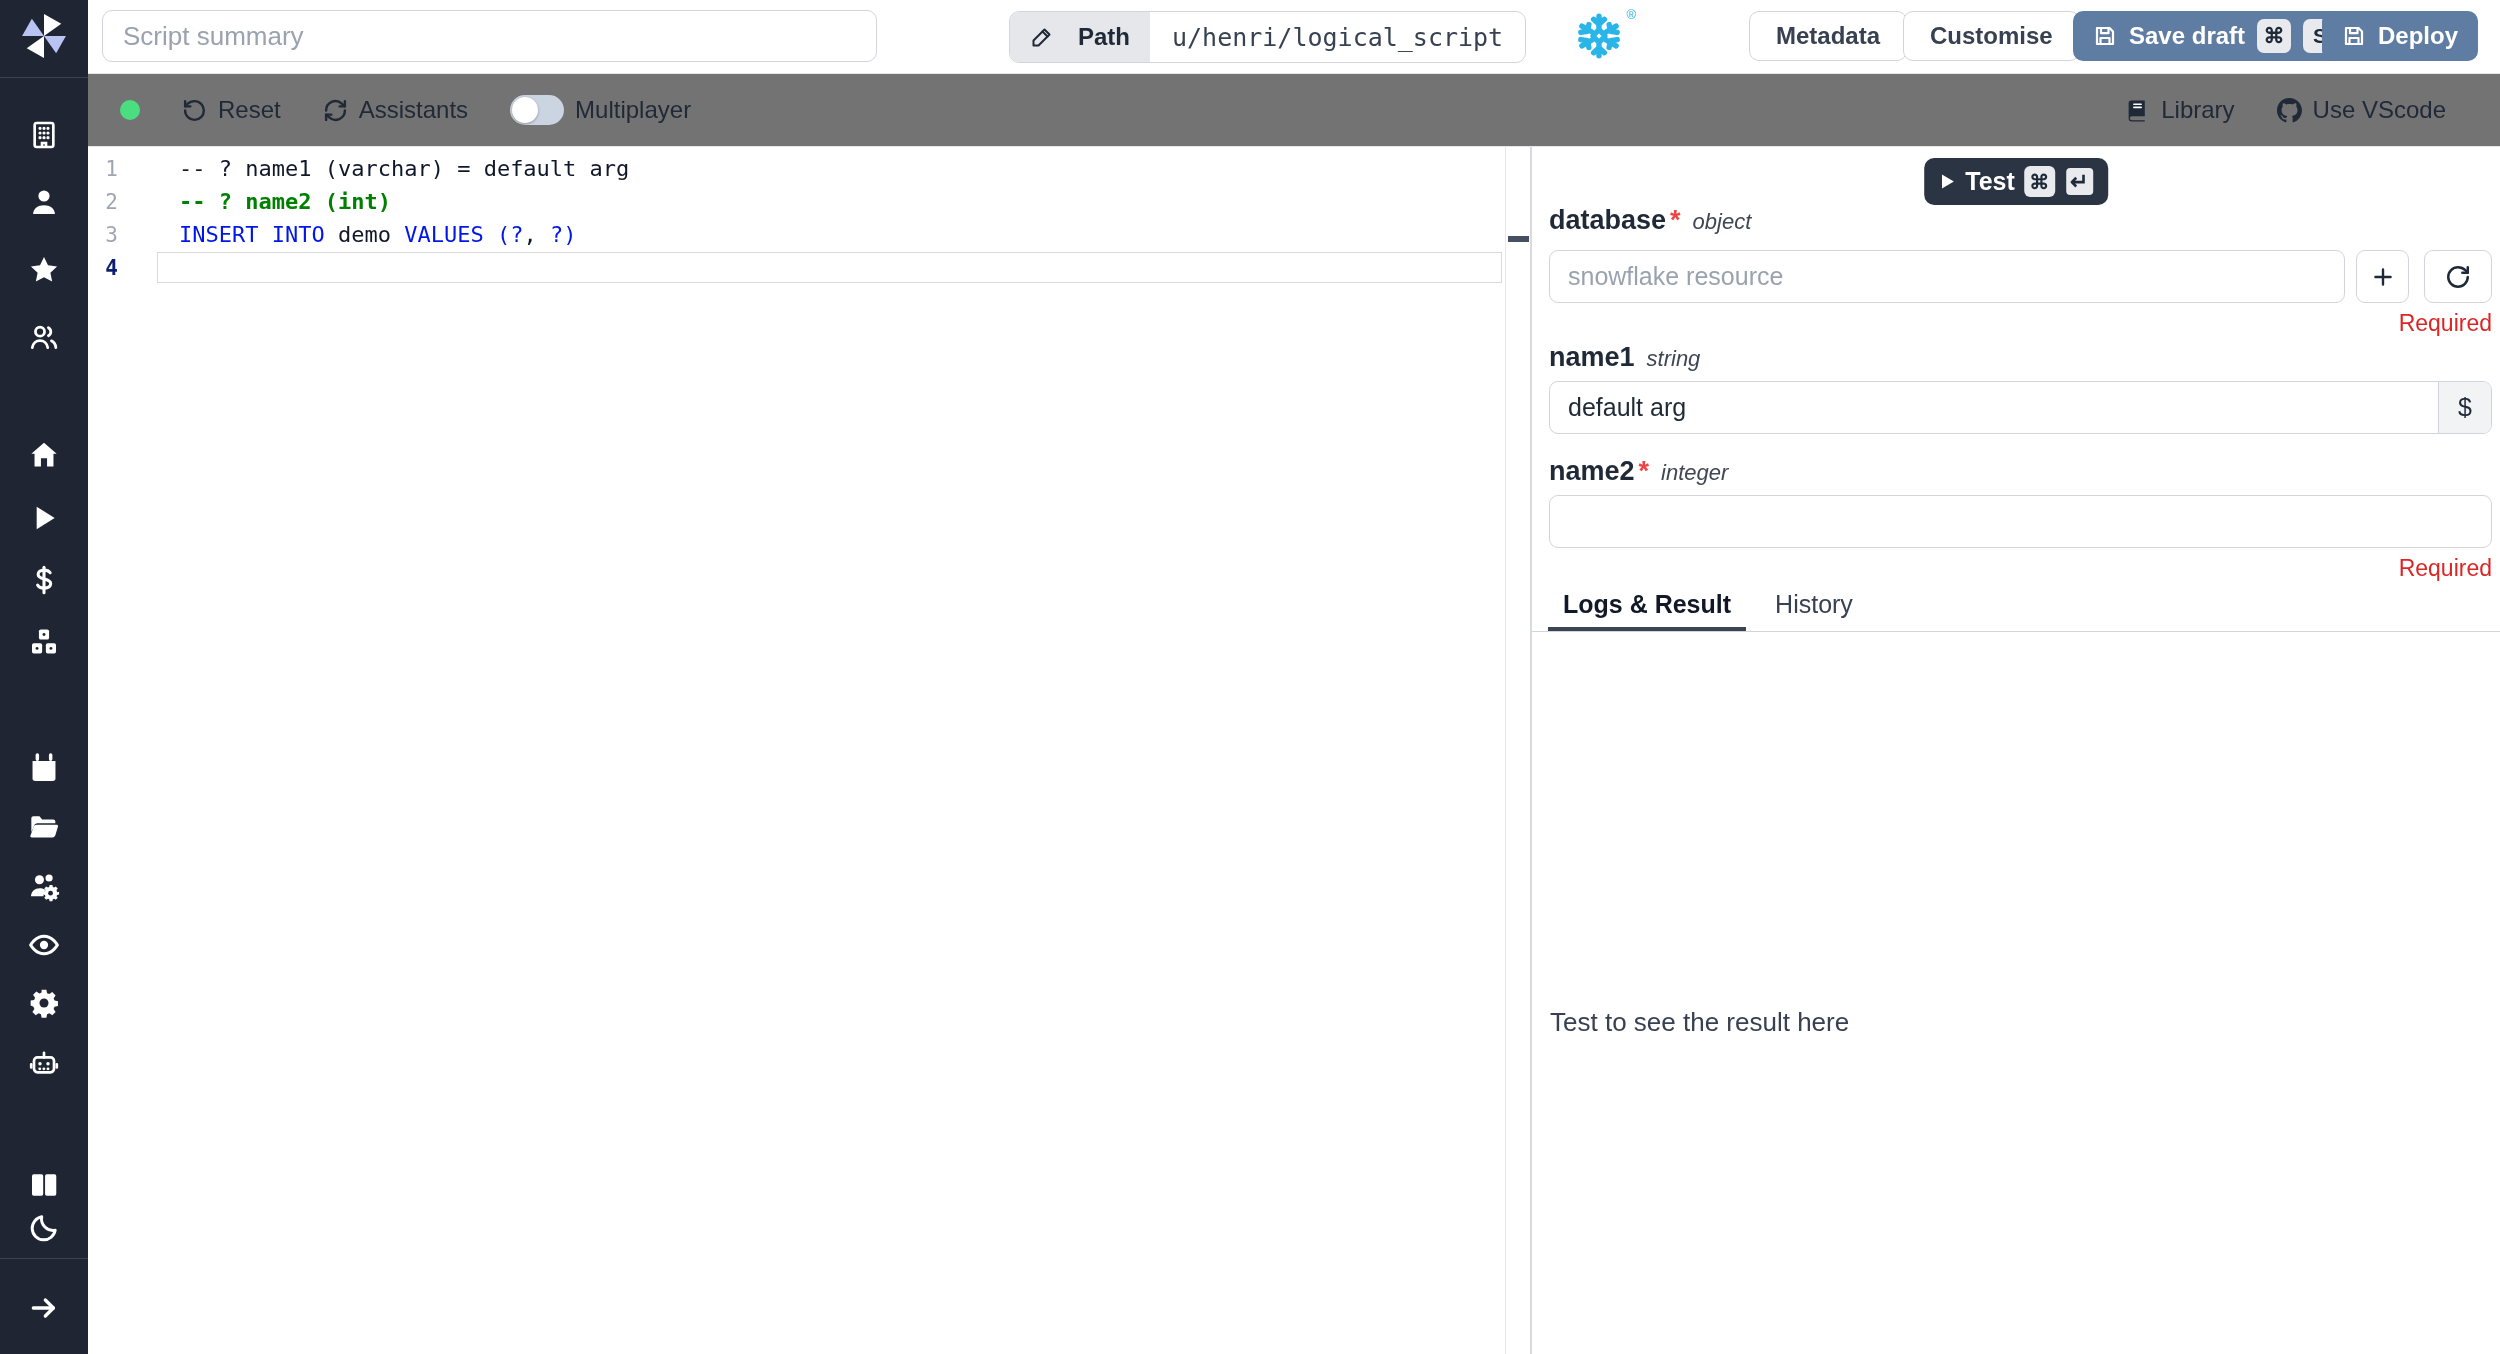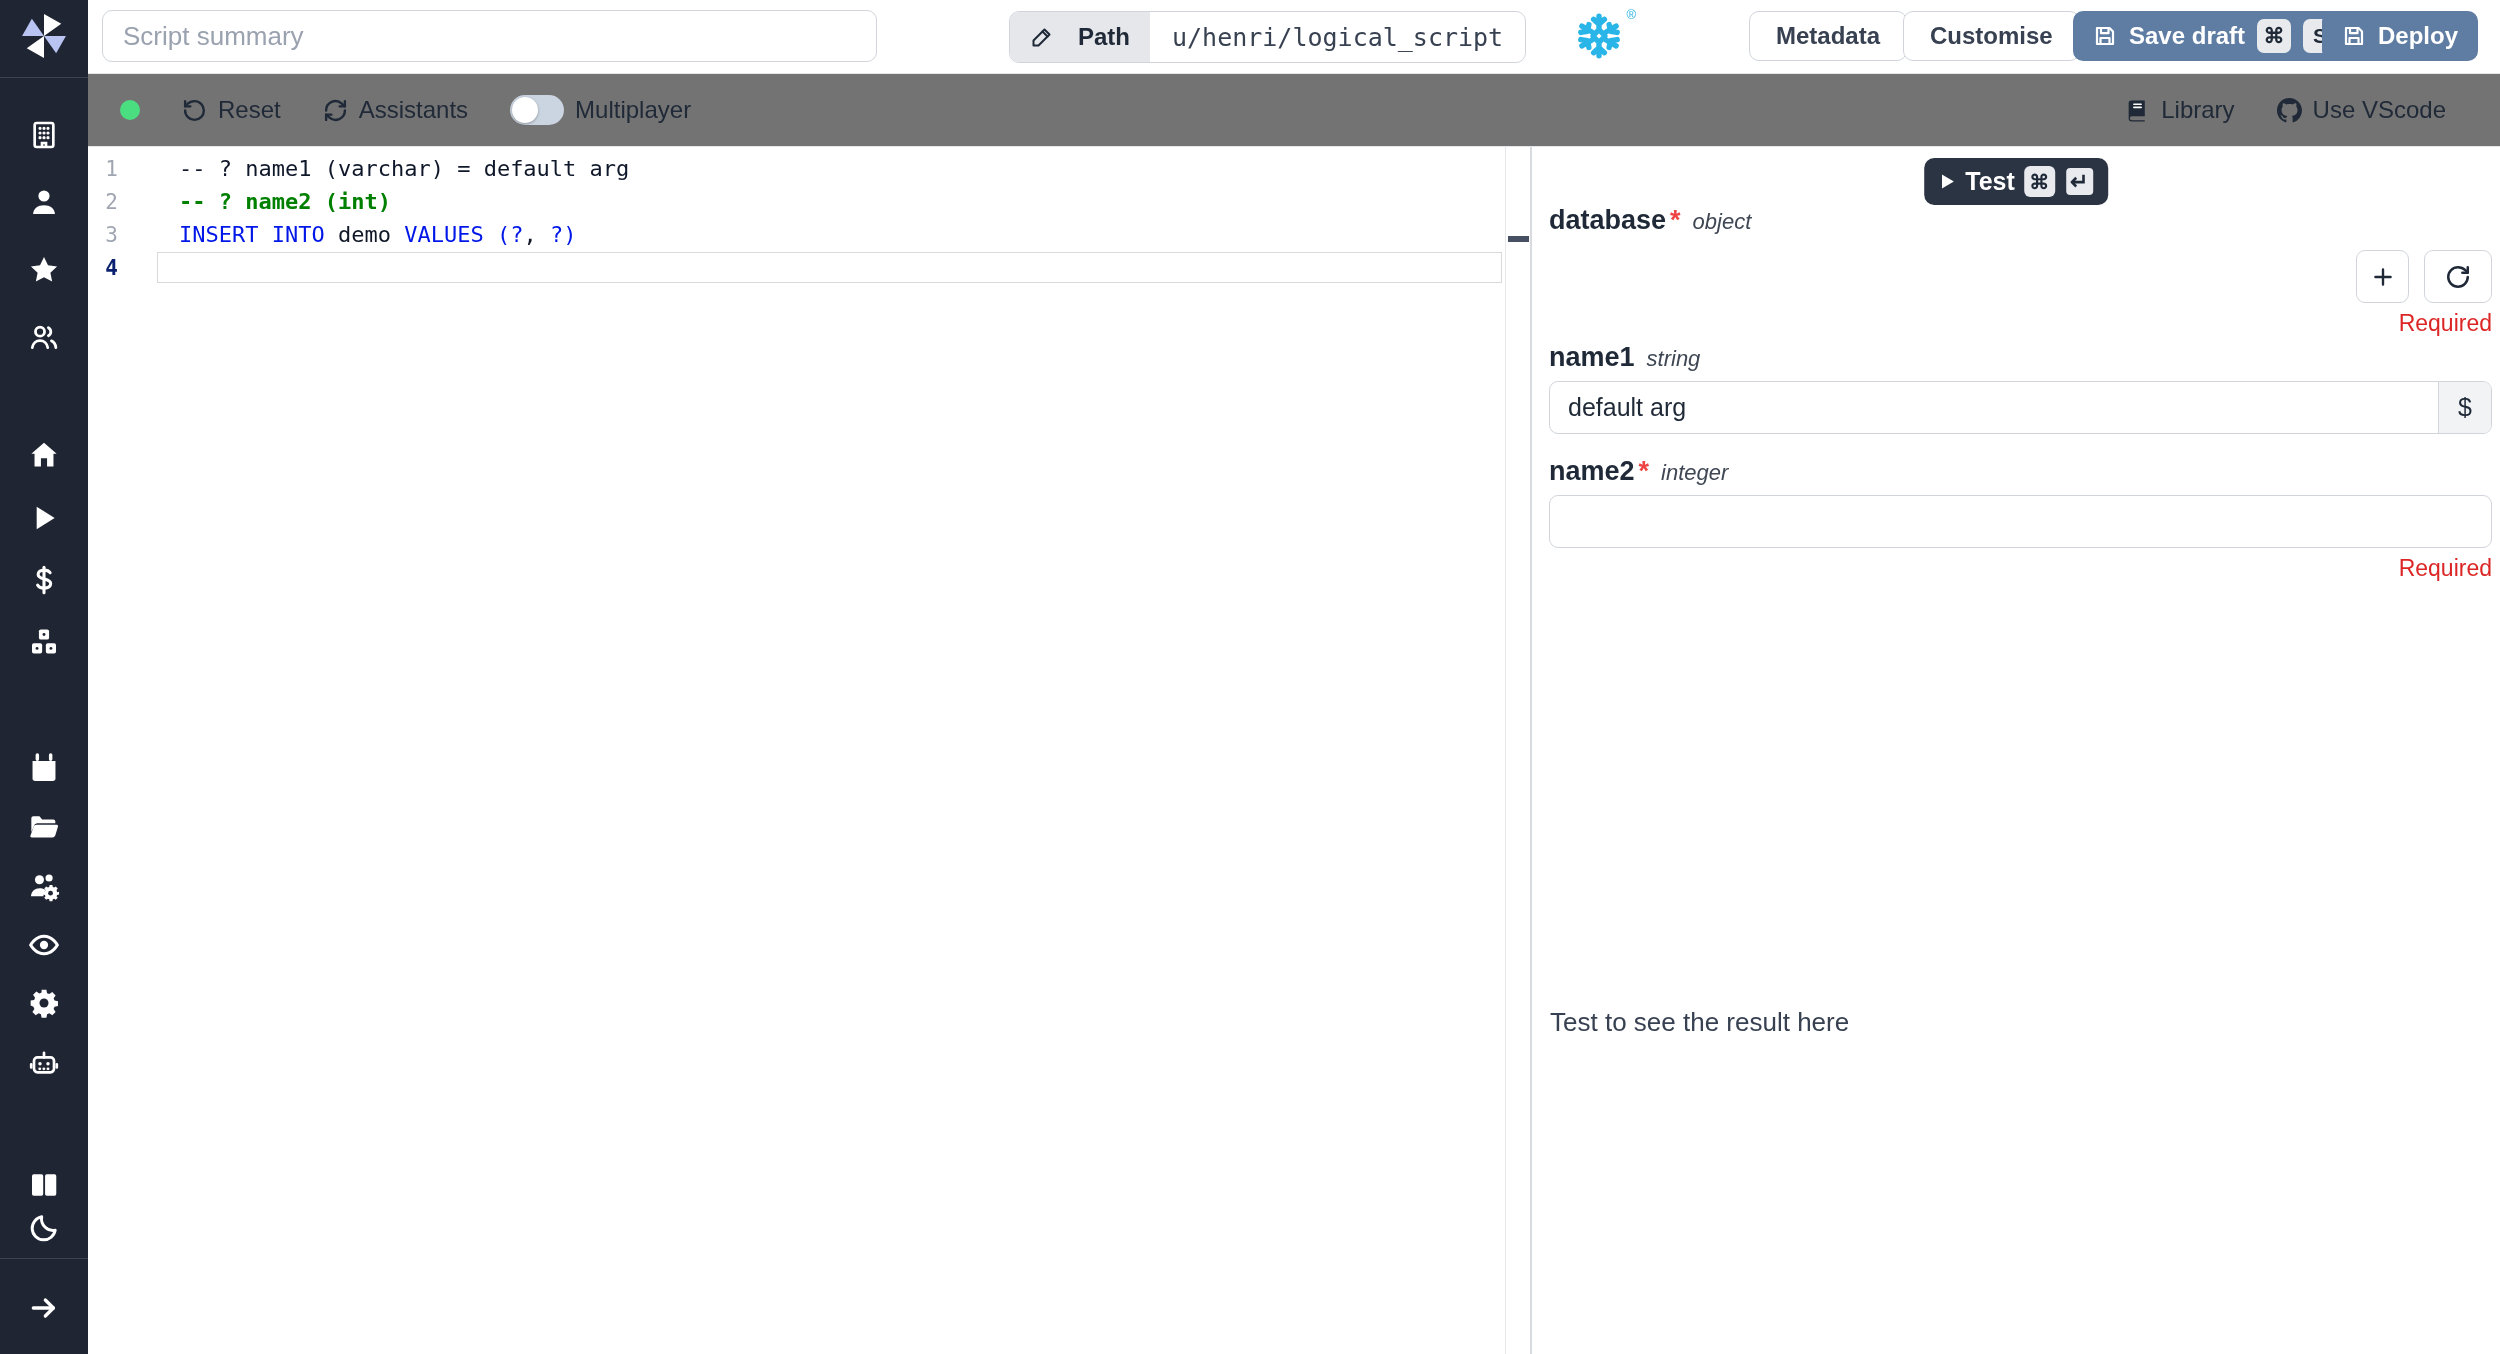--- a/index.html
+++ b/index.html
@@ -364,20 +364,21 @@
       <span>Test</span>
       <span class="kbd-sm">⌘</span>
       <span class="kbd-sm enter">↵</span>
     </button>
 
     <div class="flabel" style="top:58px">
       <span class="fname">database</span>
       <span class="req-star">*</span>
       <span class="ftype">object</span>
     </div>
+    <input class="tinput" style="left: 17px; top: 103px; width: 796px;" placeholder="snowflake resource">
     <button class="sq-btn" style="left:824px;top:103px;width:53px">
       <span class="icon">
           <svg viewBox="0 0 24 24" fill="none" stroke="currentColor" stroke-width="2.2" stroke-linecap="round">
             <path d="M12 5v14M5 12h14"></path>
           </svg>
         </span>
     </button>
     <button class="sq-btn" style="left:892px;top:103px;width:68px">
       <span class="icon">
           <svg viewBox="0 0 24 24" fill="none" stroke="currentColor" stroke-width="2.3" stroke-linecap="round" stroke-linejoin="round">
@@ -398,18 +399,22 @@
     </div>
 
     <div class="flabel" style="top:309px">
       <span class="fname">name2</span>
       <span class="req-star">*</span>
       <span class="ftype">integer</span>
     </div>
     <input class="tinput" style="left: 17px; top: 348px; right: 8px; width: 943px;">
     <div class="required-msg" style="top:408px">Required</div>
 
+    <div class="tabs">
+      <div class="tab active">Logs &amp; Result</div>
+      <div class="tab">History</div>
+    </div>
 
 
     <div class="result-text">Test to see the result here</div>
   </section>
 
 </div>
 
 </body></html>

